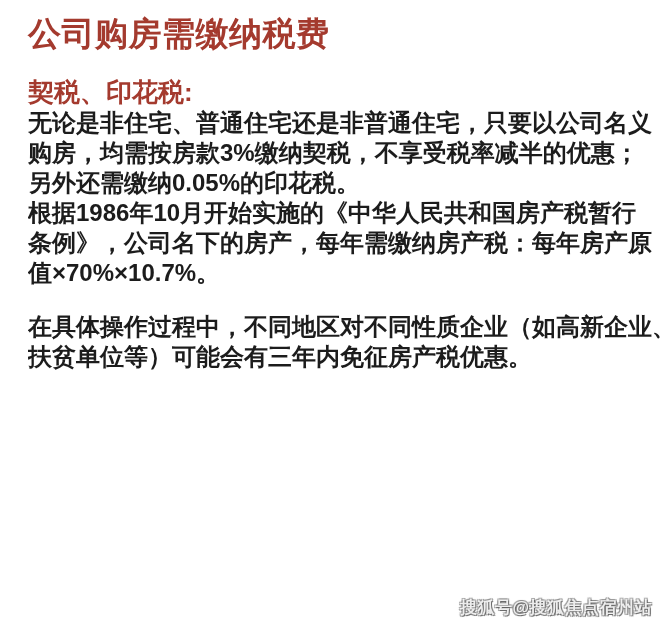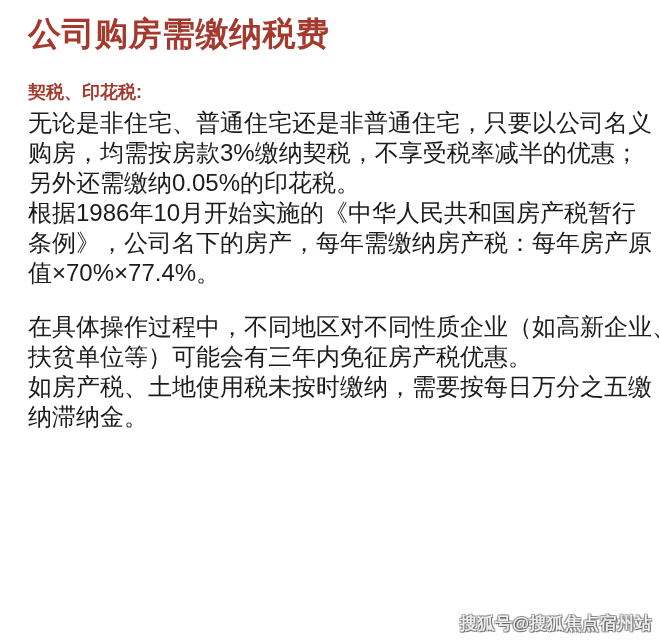--- a/index.html
+++ b/index.html
@@ -23,42 +23,42 @@
   }
   .title {
     font-size: 33px;
     font-weight: 800;
     line-height: 40px;
     color: var(--accent, #a43a2e);
     margin: 0 0 22px 0;
     letter-spacing: 0.5px;
   }
   .section-heading {
-    font-size: 18px;
+    font-size: 26px;
     font-weight: 800;
     line-height: 32px;
     color: var(--accent, #a43a2e);
     margin: 22px 4px 0 0;
   }
   .para {
     font-size: 24px;
-    font-weight: 400;
+    font-weight: 700;
     line-height: 30px;
     color: var(--body-text, #1c1c1c);
     margin: 0;
     white-space: pre;
     overflow: hidden;
   }
   .para.spaced {
     margin-top: 24px;
   }
   .watermark {
     position: absolute;
     right: 8px;
-    bottom: 6px;
+    bottom: 22px;
     font-size: 17px;
     font-weight: 700;
     letter-spacing: 0.5px;
     color: rgba(255, 255, 255, 0.88);
     text-shadow:
       1px 1px 0 rgba(90, 90, 90, 0.75),
       -1px -1px 0 rgba(120, 120, 120, 0.55),
       1px -1px 0 rgba(110, 110, 110, 0.55),
       -1px 1px 0 rgba(110, 110, 110, 0.55),
       0 0 2px rgba(70, 70, 70, 0.5);
@@ -71,22 +71,20 @@
 
   <h1 class="title">公司购房需缴纳税费</h1>
 
   <h2 class="section-heading">契税、印花税:</h2>
   <p class="para">无论是非住宅、普通住宅还是非普通住宅，只要以公司名义
 购房，均需按房款3%缴纳契税，不享受税率减半的优惠；
 另外还需缴纳0.05%的印花税。</p>
 
   <p class="para">根据1986年10月开始实施的《中华人民共和国房产税暂行
 条例》，公司名下的房产，每年需缴纳房产税：每年房产原
-值×70%×77.4%。</p>
+值×70%×10.7%。</p>
   <p class="para spaced">在具体操作过程中，不同地区对不同性质企业（如高新企业、
 扶贫单位等）可能会有三年内免征房产税优惠。</p>
 
-  <p class="para">如房产税、土地使用税未按时缴纳，需要按每日万分之五缴
-纳滞纳金。</p>
 
   <div class="watermark">搜狐号@搜狐焦点宿州站</div>
 
 </div>
 
 </body></html>

